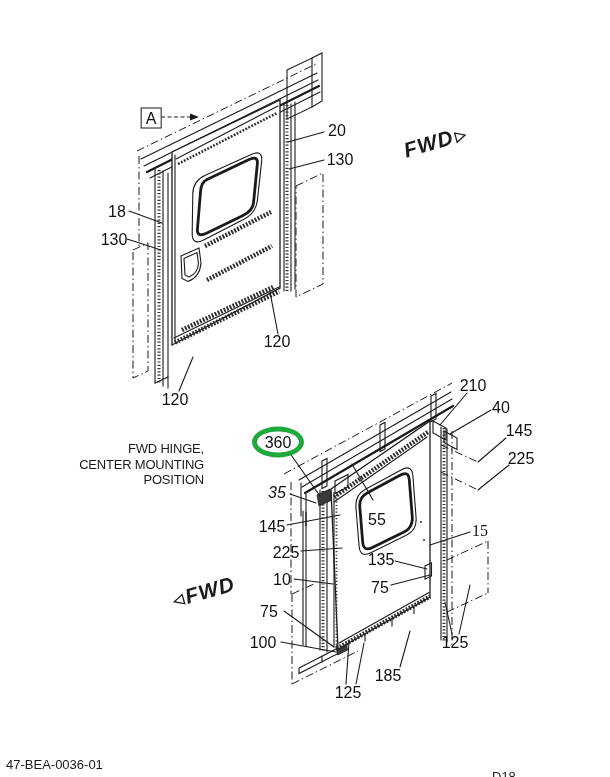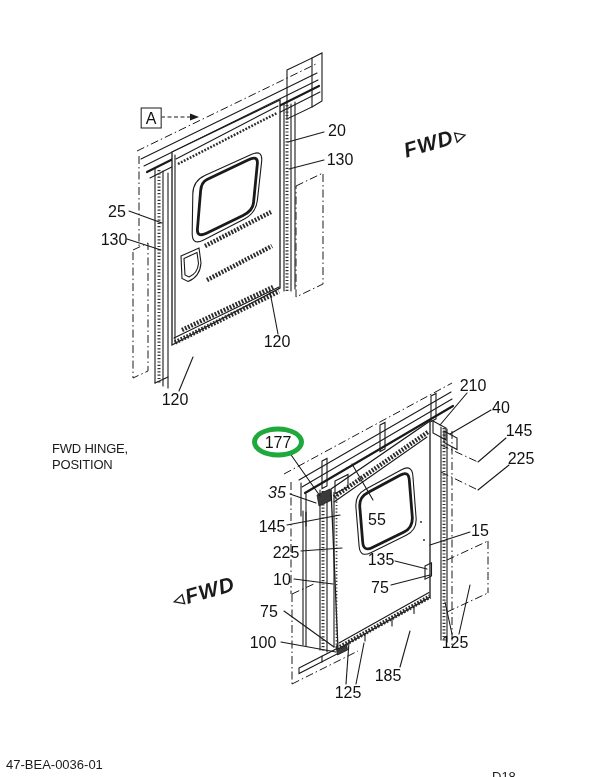--- a/index.html
+++ b/index.html
@@ -30,21 +30,21 @@
     position:absolute;transform:translate(-50%,-50%);
     font-size:16px;line-height:1;color:#111;white-space:nowrap;
   }
   .callout.boxed{border:1.4px solid var(--ink);padding:2px 4px 1px 4px;background:var(--paper);}
   .callout.circled{
     border:5px solid var(--green);border-radius:50%;
     width:42px;height:21px;display:flex;align-items:center;justify-content:center;
     background:transparent;
   }
   .caption{
-    position:absolute;left:52px;top:441px;width:152px;text-align:left;
+    position:absolute;left:52px;top:441px;width:152px;text-align:right;
     font-size:13px;line-height:15.5px;letter-spacing:-0.2px;
   }
   .fwd{
     position:absolute;font-weight:bold;font-style:italic;font-size:21px;
     letter-spacing:1px;transform:rotate(-16deg);transform-origin:center;white-space:nowrap;
   }
   .fwd-top{left:403px;top:130px;}
   .fwd-bottom{left:172px;top:580px;}
   .fwd .arr{font-style:normal;font-size:14px;position:relative;top:-2px;}
   .fwd-top .arr{margin-left:2px;}
@@ -197,46 +197,47 @@
       <path class="ln" d="M400,667 L410,631"></path>
       <path class="ln" d="M452,634 L445,602"></path>
       <path class="ln" d="M459,634 L470,585"></path>
     </g>
   </svg>
 
   <div id="callout-layer">
       <div class="callout boxed" style="left: 151px; top: 118px;">A</div>
       <div class="callout" style="left: 337px; top: 131px;">20</div>
       <div class="callout" style="left: 340px; top: 160px;">130</div>
-      <div class="callout" style="left: 117px; top: 212px;">25</div>
+      <div class="callout" style="left: 117px; top: 212px;">18</div>
       <div class="callout" style="left: 114px; top: 240px;">130</div>
       <div class="callout" style="left: 277px; top: 342px;">120</div>
       <div class="callout" style="left: 175px; top: 400px;">120</div>
       <div class="callout" style="left: 473px; top: 386px;">210</div>
       <div class="callout" style="left: 501px; top: 408px;">40</div>
       <div class="callout" style="left: 519px; top: 431px;">145</div>
       <div class="callout" style="left: 521px; top: 459px;">225</div>
-      <div class="callout circled" style="left: 278px; top: 442px;">177</div>
+      <div class="callout circled" style="left: 278px; top: 442px;">360</div>
       <div class="callout" style="left: 277px; top: 493px; font-style: italic;">35</div>
       <div class="callout" style="left: 377px; top: 520px;">55</div>
       <div class="callout" style="left: 272px; top: 527px;">145</div>
       <div class="callout" style="left: 286px; top: 553px;">225</div>
-      <div class="callout" style="left: 480px; top: 531px;">15</div>
+      <div class="callout" style="left: 480px; top: 531px; font-family: Liberation Serif, serif;">15</div>
       <div class="callout" style="left: 381px; top: 560px;">135</div>
       <div class="callout" style="left: 380px; top: 588px;">75</div>
       <div class="callout" style="left: 282px; top: 580px;">10</div>
       <div class="callout" style="left: 269px; top: 612px;">75</div>
       <div class="callout" style="left: 263px; top: 643px;">100</div>
       <div class="callout" style="left: 348px; top: 693px;">125</div>
       <div class="callout" style="left: 388px; top: 676px;">185</div>
       <div class="callout" style="left: 455px; top: 643px;">125</div>
     </div>
 
   <div class="caption">
     <div>FWD HINGE,</div>
+    <div>CENTER MOUNTING</div>
     <div>POSITION</div>
   </div>
 
   <div class="fwd fwd-top">
     <span>FWD</span><span class="arr">▷</span>
   </div>
   <div class="fwd fwd-bottom">
     <span class="arr">◁</span><span>FWD</span>
   </div>
 

